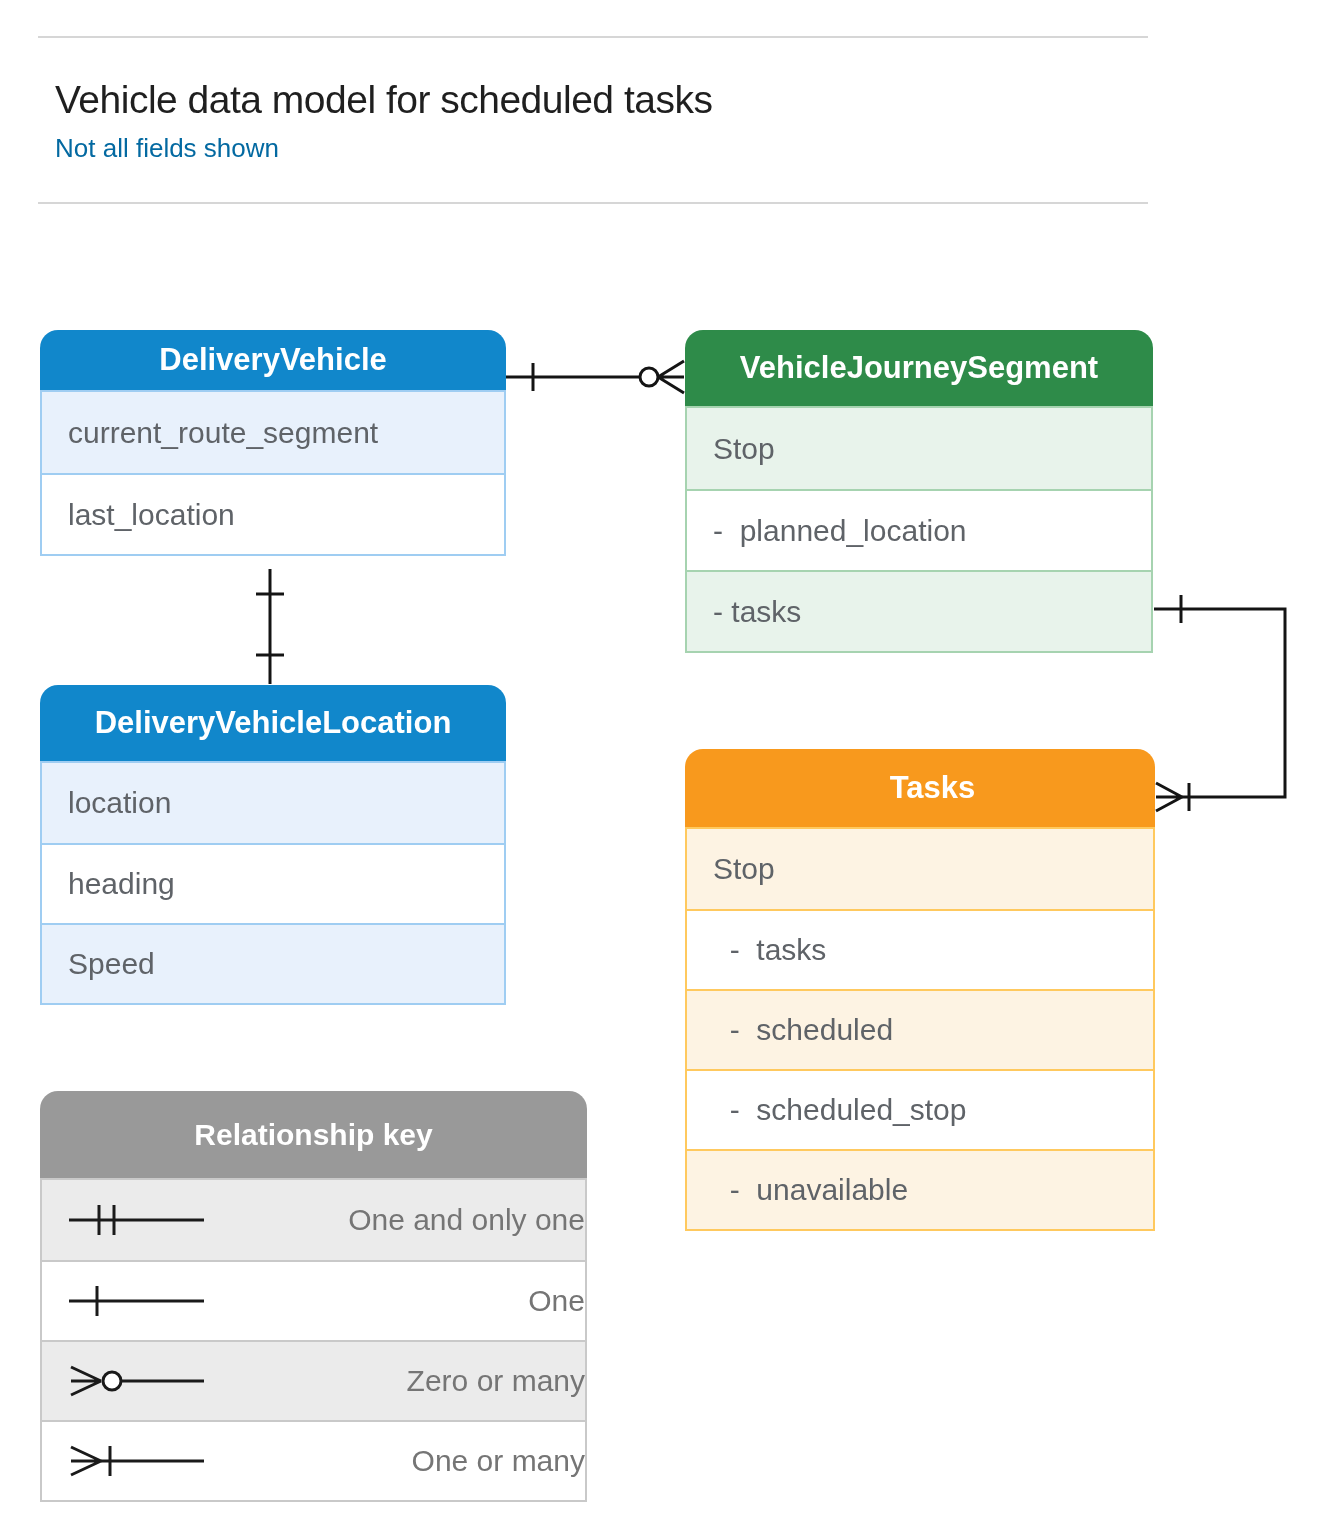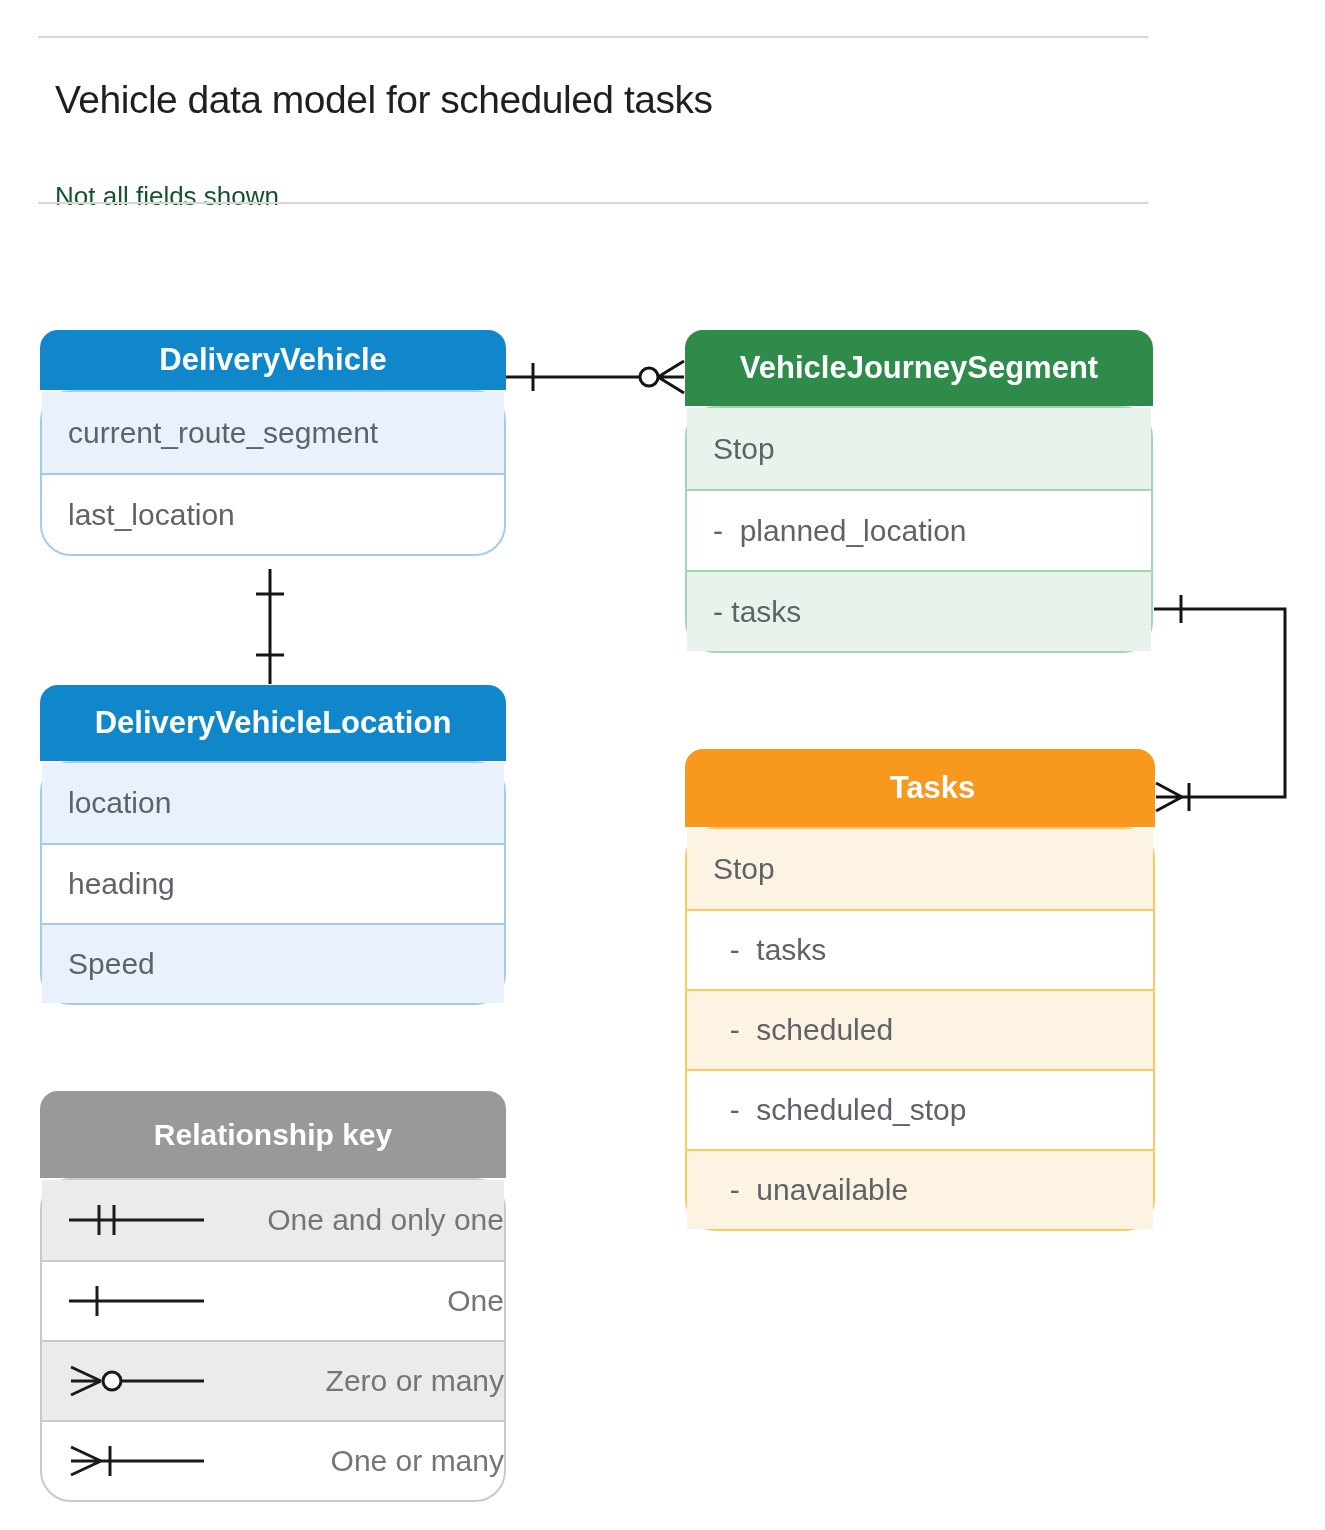--- a/index.html
+++ b/index.html
@@ -12,31 +12,31 @@
   }
   .rule{position:absolute;left:38px;width:1110px;height:2px;background:#d6d6d6;}
   .rule-top{top:36px;}
   .rule-bottom{top:202px;}
   .title{
     position:absolute;left:55px;top:78px;
     font-size:39px;font-weight:normal;color:#1f1f1f;letter-spacing:-0.5px;
   }
   .subtitle{
     position:absolute;left:55px;top:133px;
-    font-size:26px;color:#14532d;margin-top:48px;
+    font-size:26px;color:#0369a1;
   }
 
   
   .entity{position:absolute;}
   .entity .hd{
     border-radius:18px 18px 0 0;
     color:#ffffff;font-weight:bold;font-size:31px;
     display:flex;align-items:center;justify-content:center;
   }
-  .entity .rows{border-style:solid;border-width:2px;box-sizing:border-box;background:#fff;border-radius:31px;}
+  .entity .rows{border-style:solid;border-width:2px;box-sizing:border-box;background:#fff;}
   .entity .row{
     box-sizing:border-box;
     display:flex;align-items:center;
     padding-left:26px;
     font-size:30px;color:#5f6368;
     white-space:pre;
     border-top:2px solid transparent;
   }
   .entity .row:first-child{border-top:none;}
 
@@ -74,21 +74,21 @@
   #box-vjs .row{height:81px;}
 
   #box-dvl{left:40px;top:685px;width:466px;}
   #box-dvl .hd{height:76px;}
   #box-dvl .row{height:80px;}
 
   #box-tasks{left:685px;top:749px;width:470px;}
   #box-tasks .hd{height:78px;padding-left:25px;}
   #box-tasks .row{height:80px;}
 
-  #box-legend{left:40px;top:1091px;width:466px;}
+  #box-legend{left:40px;top:1091px;width:547px;}
   #box-legend .hd{height:87px;font-size:30px;}
   #box-legend .row{height:80px;padding-left:22px;white-space:normal;color:#757575;justify-content:space-between;}
   #box-legend .sym{margin-right:16px;flex:0 0 auto;}
 
   
   .overlay{position:absolute;left:0;top:0;pointer-events:none;}
   .overlay line,.overlay path{stroke:#141414;stroke-width:3;fill:none;}
   .overlay circle{stroke:#141414;stroke-width:3;fill:#ffffff;}
 
   .sym line,.sym path{stroke:#1a1a1a;stroke-width:3;fill:none;}

